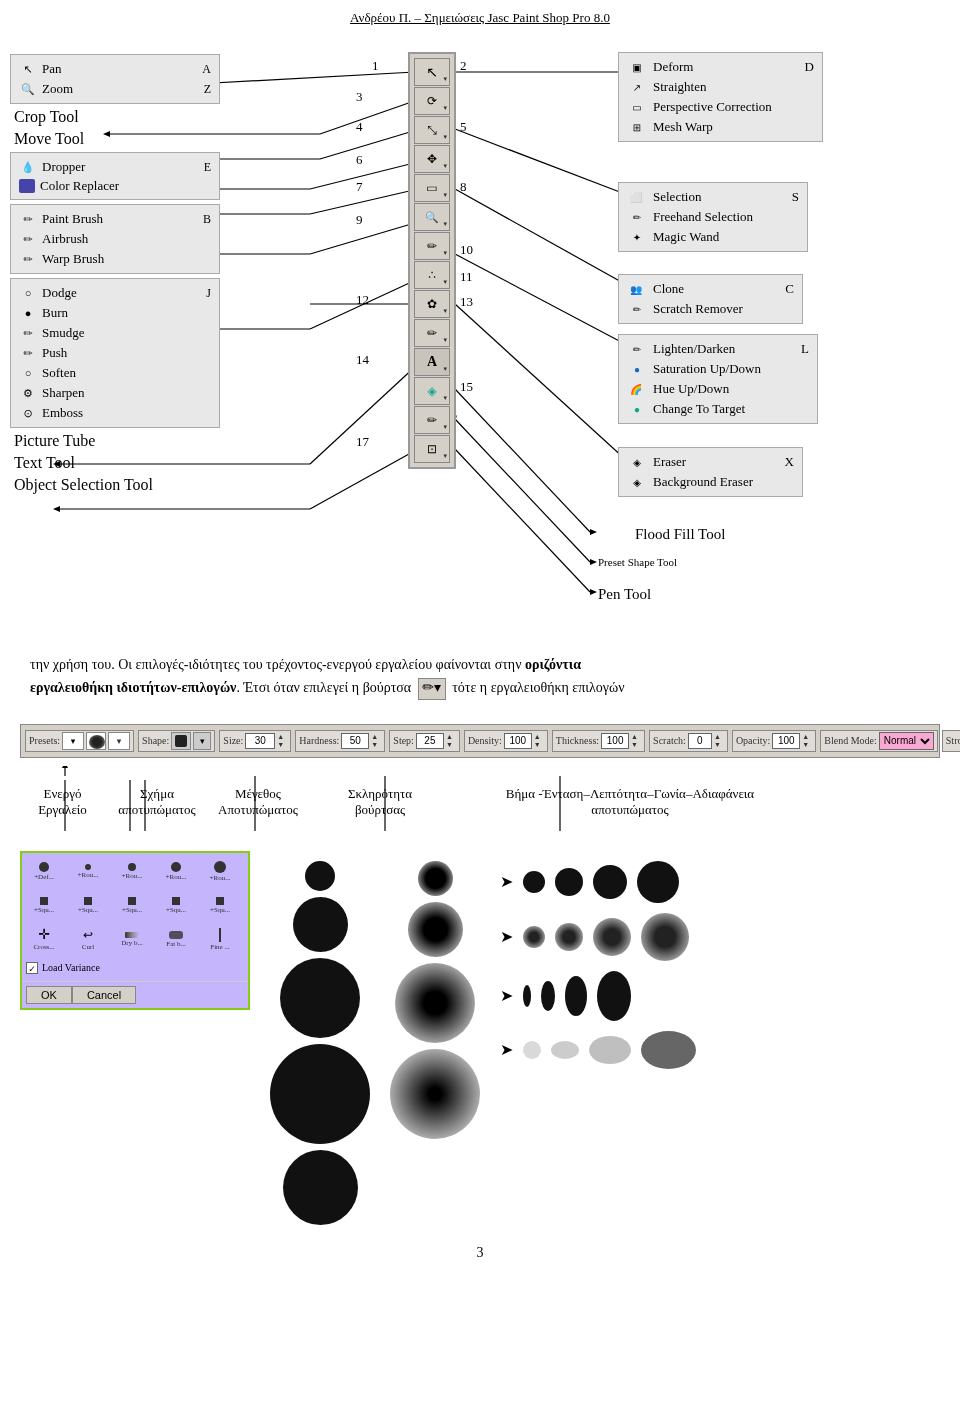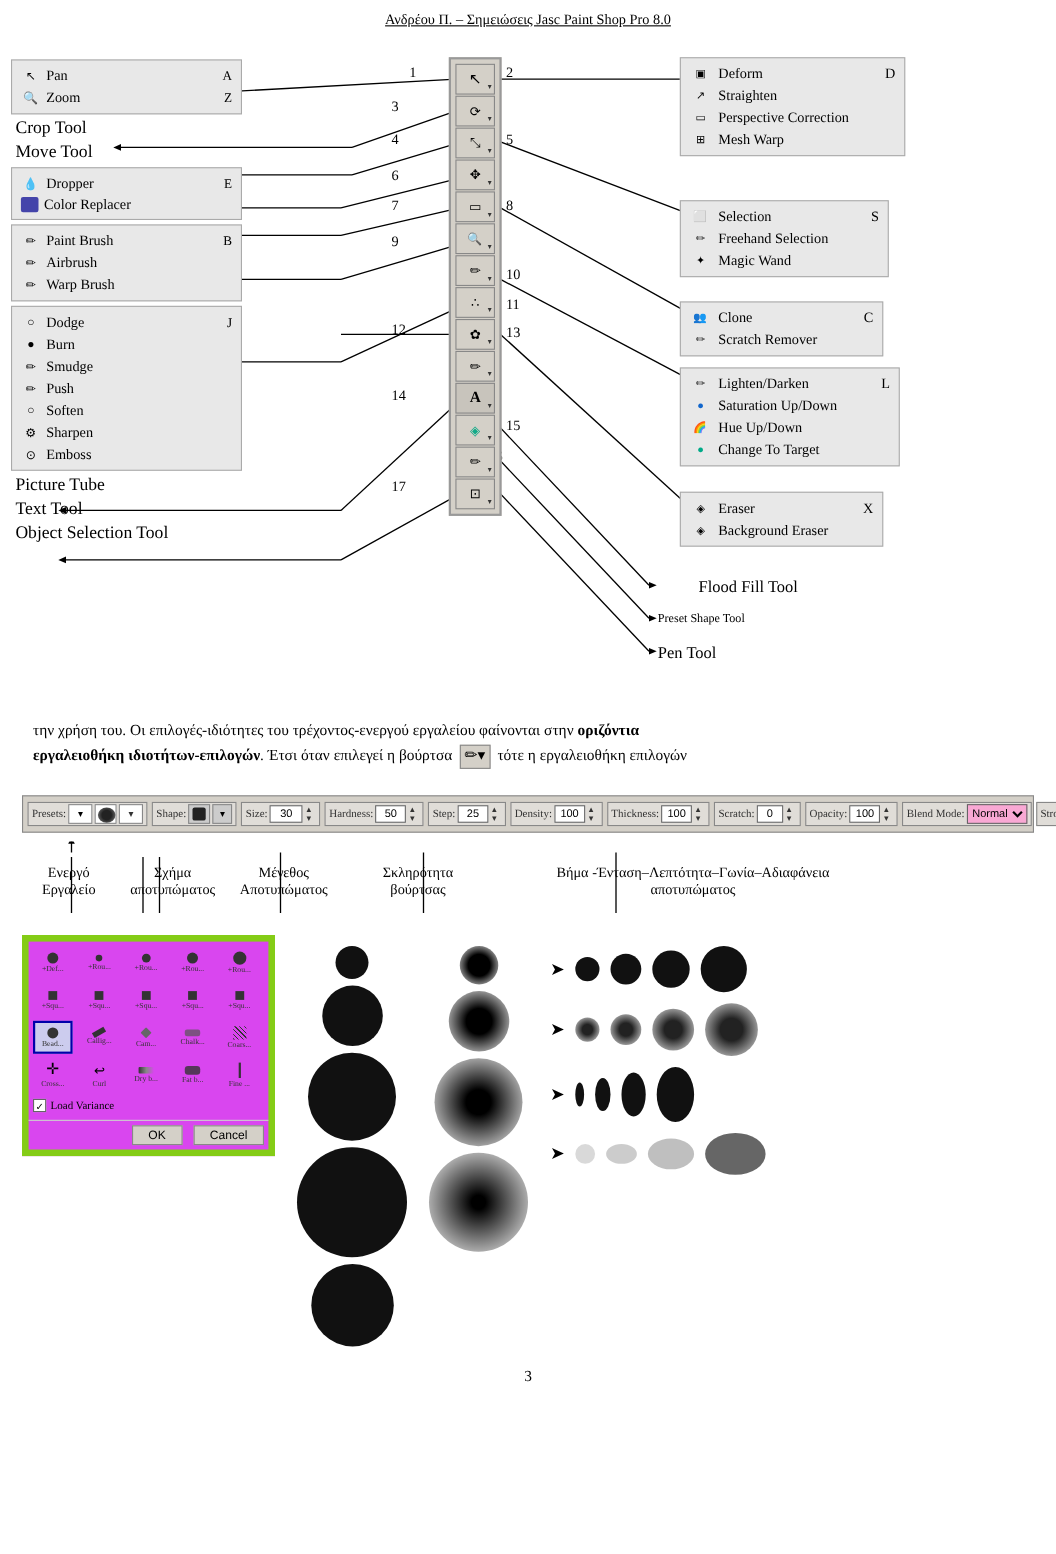--- a/index.html
+++ b/index.html
@@ -225,23 +225,23 @@
     
     .brush-samples {
       display: flex;
       margin: 0 20px;
       gap: 20px;
       align-items: flex-start;
       margin-top: 10px;
     }
 
     .brush-panel {
-      border: 6px solid #84cc16;
+      border: 2px solid #84cc16;
       width: 230px;
-      background: #d946ef;
+      background: #c4b5fd;
       font-size: 10px;
     }
 
     .brush-panel-inner {
       padding: 4px;
     }
 
     .brush-grid {
       display: grid;
       grid-template-columns: repeat(5, 1fr);
@@ -268,22 +268,21 @@
 
     .brush-dot {
       border-radius: 50%;
       background: #333;
     }
 
     .brush-label { font-size: 7px; color: #333; text-align: center; }
 
     .brush-actions {
       display: flex;
-      justify-content: flex-end;
-      gap: 10px;
+      justify-content: flex-start;
       padding: 4px;
       border-top: 1px solid #ccc;
     }
 
     .brush-btn {
       padding: 2px 14px;
       border: 1px solid #888;
       background: #d4d0c8;
       font-size: 11px;
       cursor: pointer;
@@ -878,42 +877,20 @@
         <div class="brush-cell">
           <div style="width:8px;height:8px; background:#333;"></div>
           <span class="brush-label">+Squ...</span>
         </div>
         <div class="brush-cell">
           <div style="width:8px;height:8px; background:#333;"></div>
           <span class="brush-label">+Squ...</span>
         </div>
       </div>
 
-      <div class="brush-grid">
-        <div class="brush-cell selected">
-          <div class="brush-dot" style="width:10px;height:10px;"></div>
-          <span class="brush-label">Bead...</span>
-        </div>
-        <div class="brush-cell">
-          <div style="width:12px;height:5px;background:#333; transform:rotate(-30deg);"></div>
-          <span class="brush-label">Callig...</span>
-        </div>
-        <div class="brush-cell">
-          <div style="width:10px;height:10px;background:#666; clip-path:polygon(50% 0%,100% 50%,50% 100%,0% 50%);"></div>
-          <span class="brush-label">Cam...</span>
-        </div>
-        <div class="brush-cell">
-          <div style="width:14px;height:6px;background:#555; opacity:0.7; border-radius:2px;"></div>
-          <span class="brush-label">Chalk...</span>
-        </div>
-        <div class="brush-cell">
-          <div style="width:12px;height:12px;background:repeating-linear-gradient(45deg,#333 0px,#333 1px,transparent 1px,transparent 3px);"></div>
-          <span class="brush-label">Coars...</span>
-        </div>
-      </div>
 
       <div class="brush-grid">
         <div class="brush-cell">
           <div style="font-size:14px; line-height:14px;">✛</div>
           <span class="brush-label">Cross...</span>
         </div>
         <div class="brush-cell">
           <div style="font-size:12px; line-height:14px;">↩</div>
           <span class="brush-label">Curl</span>
         </div>

